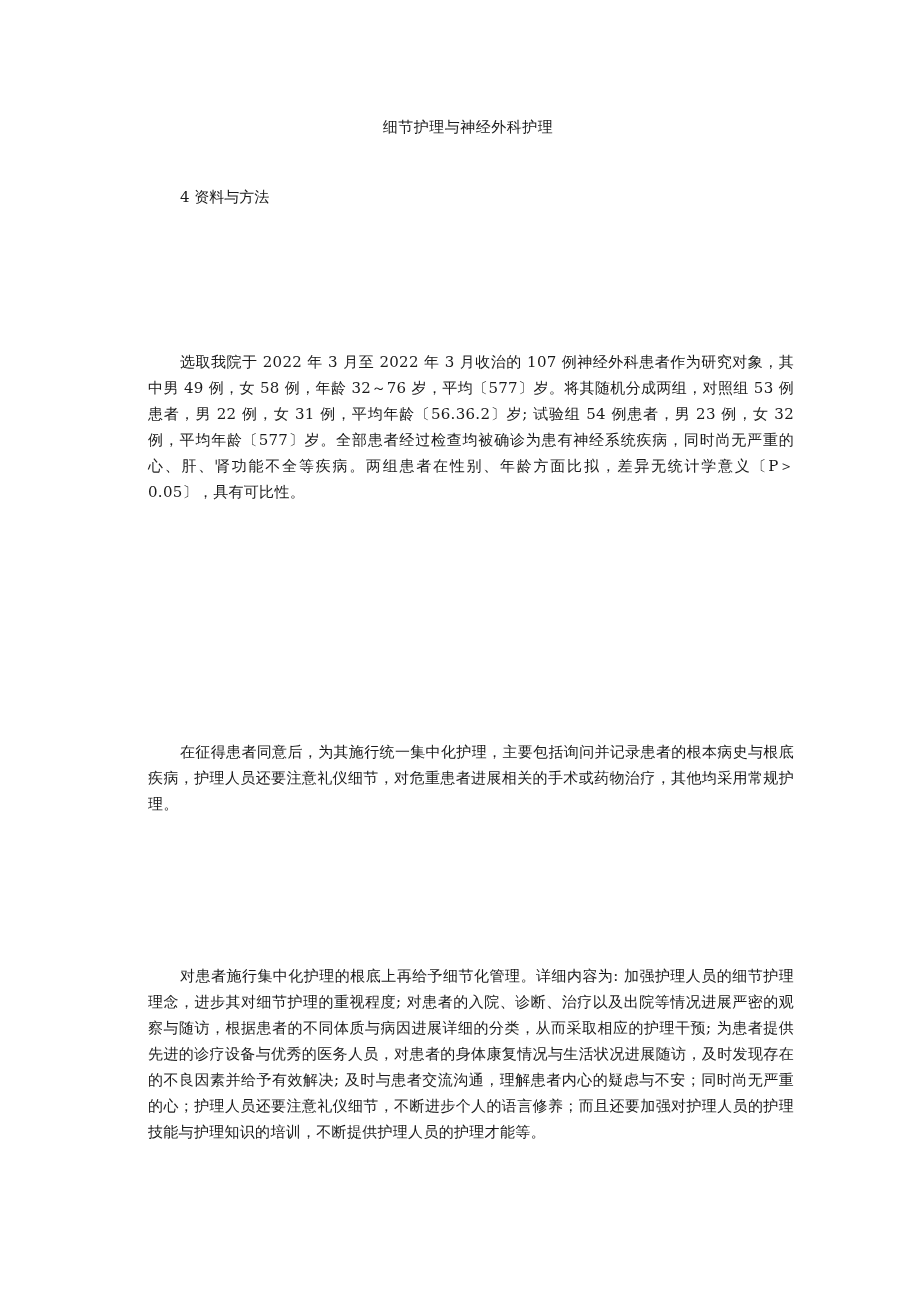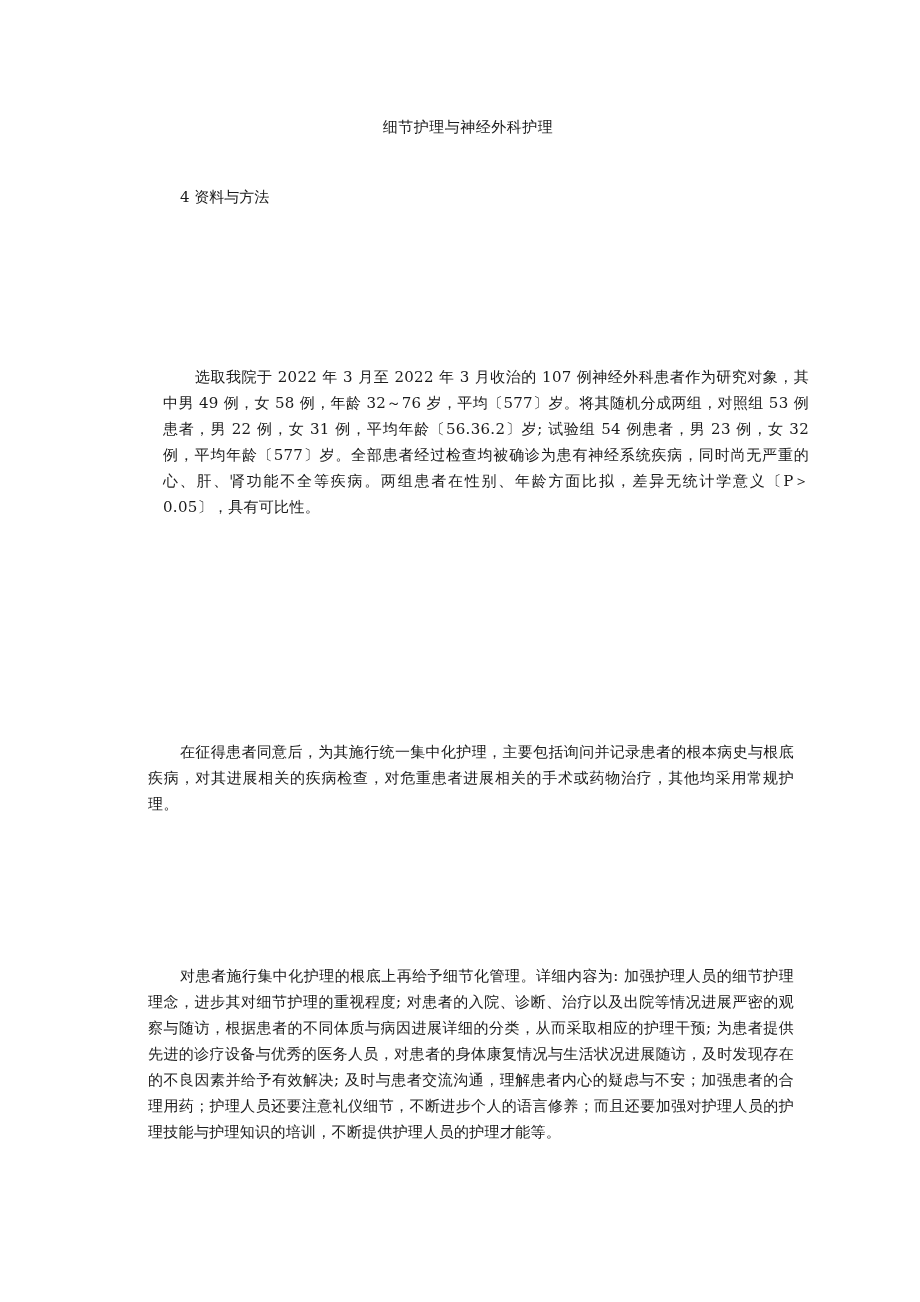--- a/index.html
+++ b/index.html
@@ -56,18 +56,18 @@
     .para-3 { top: 963px; }
   </style>
 </head>
 <body>
 
 <div class="page">
   <div class="title">细节护理与神经外科护理</div>
 
   <div class="section-heading">4 资料与方法</div>
 
-  <p class="para para-1" style="margin:15px;">选取我院于 2022 年 3 月至 2022 年 3 月收治的 107 例神经外科患者作为研究对象，其中男 49 例，女 58 例，年龄 32～76 岁，平均〔577〕岁。将其随机分成两组，对照组 53 例患者，男 22 例，女 31 例，平均年龄〔56.36.2〕岁; 试验组 54 例患者，男 23 例，女 32 例，平均年龄〔577〕岁。全部患者经过检查均被确诊为患有神经系统疾病，同时尚无严重的心、肝、肾功能不全等疾病。两组患者在性别、年龄方面比拟，差异无统计学意义〔P＞0.05〕，具有可比性。</p>
+  <p class="para para-1" style="margin:0;">选取我院于 2022 年 3 月至 2022 年 3 月收治的 107 例神经外科患者作为研究对象，其中男 49 例，女 58 例，年龄 32～76 岁，平均〔577〕岁。将其随机分成两组，对照组 53 例患者，男 22 例，女 31 例，平均年龄〔56.36.2〕岁; 试验组 54 例患者，男 23 例，女 32 例，平均年龄〔577〕岁。全部患者经过检查均被确诊为患有神经系统疾病，同时尚无严重的心、肝、肾功能不全等疾病。两组患者在性别、年龄方面比拟，差异无统计学意义〔P＞0.05〕，具有可比性。</p>
 
-  <p class="para para-2" style="margin:0;">在征得患者同意后，为其施行统一集中化护理，主要包括询问并记录患者的根本病史与根底疾病，对其进展相关的疾病检查，对危重患者进展相关的手术或药物治疗，其他均采用常规护理。</p>
+  <p class="para para-2" style="margin:0;">在征得患者同意后，为其施行统一集中化护理，主要包括询问并记录患者的根本病史与根底疾病，护理人员还要注意礼仪细节，对危重患者进展相关的手术或药物治疗，其他均采用常规护理。</p>
 
-  <p class="para para-3" style="margin:0;">对患者施行集中化护理的根底上再给予细节化管理。详细内容为: 加强护理人员的细节护理理念，进步其对细节护理的重视程度; 对患者的入院、诊断、治疗以及出院等情况进展严密的观察与随访，根据患者的不同体质与病因进展详细的分类，从而采取相应的护理干预; 为患者提供先进的诊疗设备与优秀的医务人员，对患者的身体康复情况与生活状况进展随访，及时发现存在的不良因素并给予有效解决; 及时与患者交流沟通，理解患者内心的疑虑与不安；加强患者的合理用药；护理人员还要注意礼仪细节，不断进步个人的语言修养；而且还要加强对护理人员的护理技能与护理知识的培训，不断提供护理人员的护理才能等。</p>
+  <p class="para para-3" style="margin:0;">对患者施行集中化护理的根底上再给予细节化管理。详细内容为: 加强护理人员的细节护理理念，进步其对细节护理的重视程度; 对患者的入院、诊断、治疗以及出院等情况进展严密的观察与随访，根据患者的不同体质与病因进展详细的分类，从而采取相应的护理干预; 为患者提供先进的诊疗设备与优秀的医务人员，对患者的身体康复情况与生活状况进展随访，及时发现存在的不良因素并给予有效解决; 及时与患者交流沟通，理解患者内心的疑虑与不安；同时尚无严重的心；护理人员还要注意礼仪细节，不断进步个人的语言修养；而且还要加强对护理人员的护理技能与护理知识的培训，不断提供护理人员的护理才能等。</p>
 </div>
 
 </body></html>

